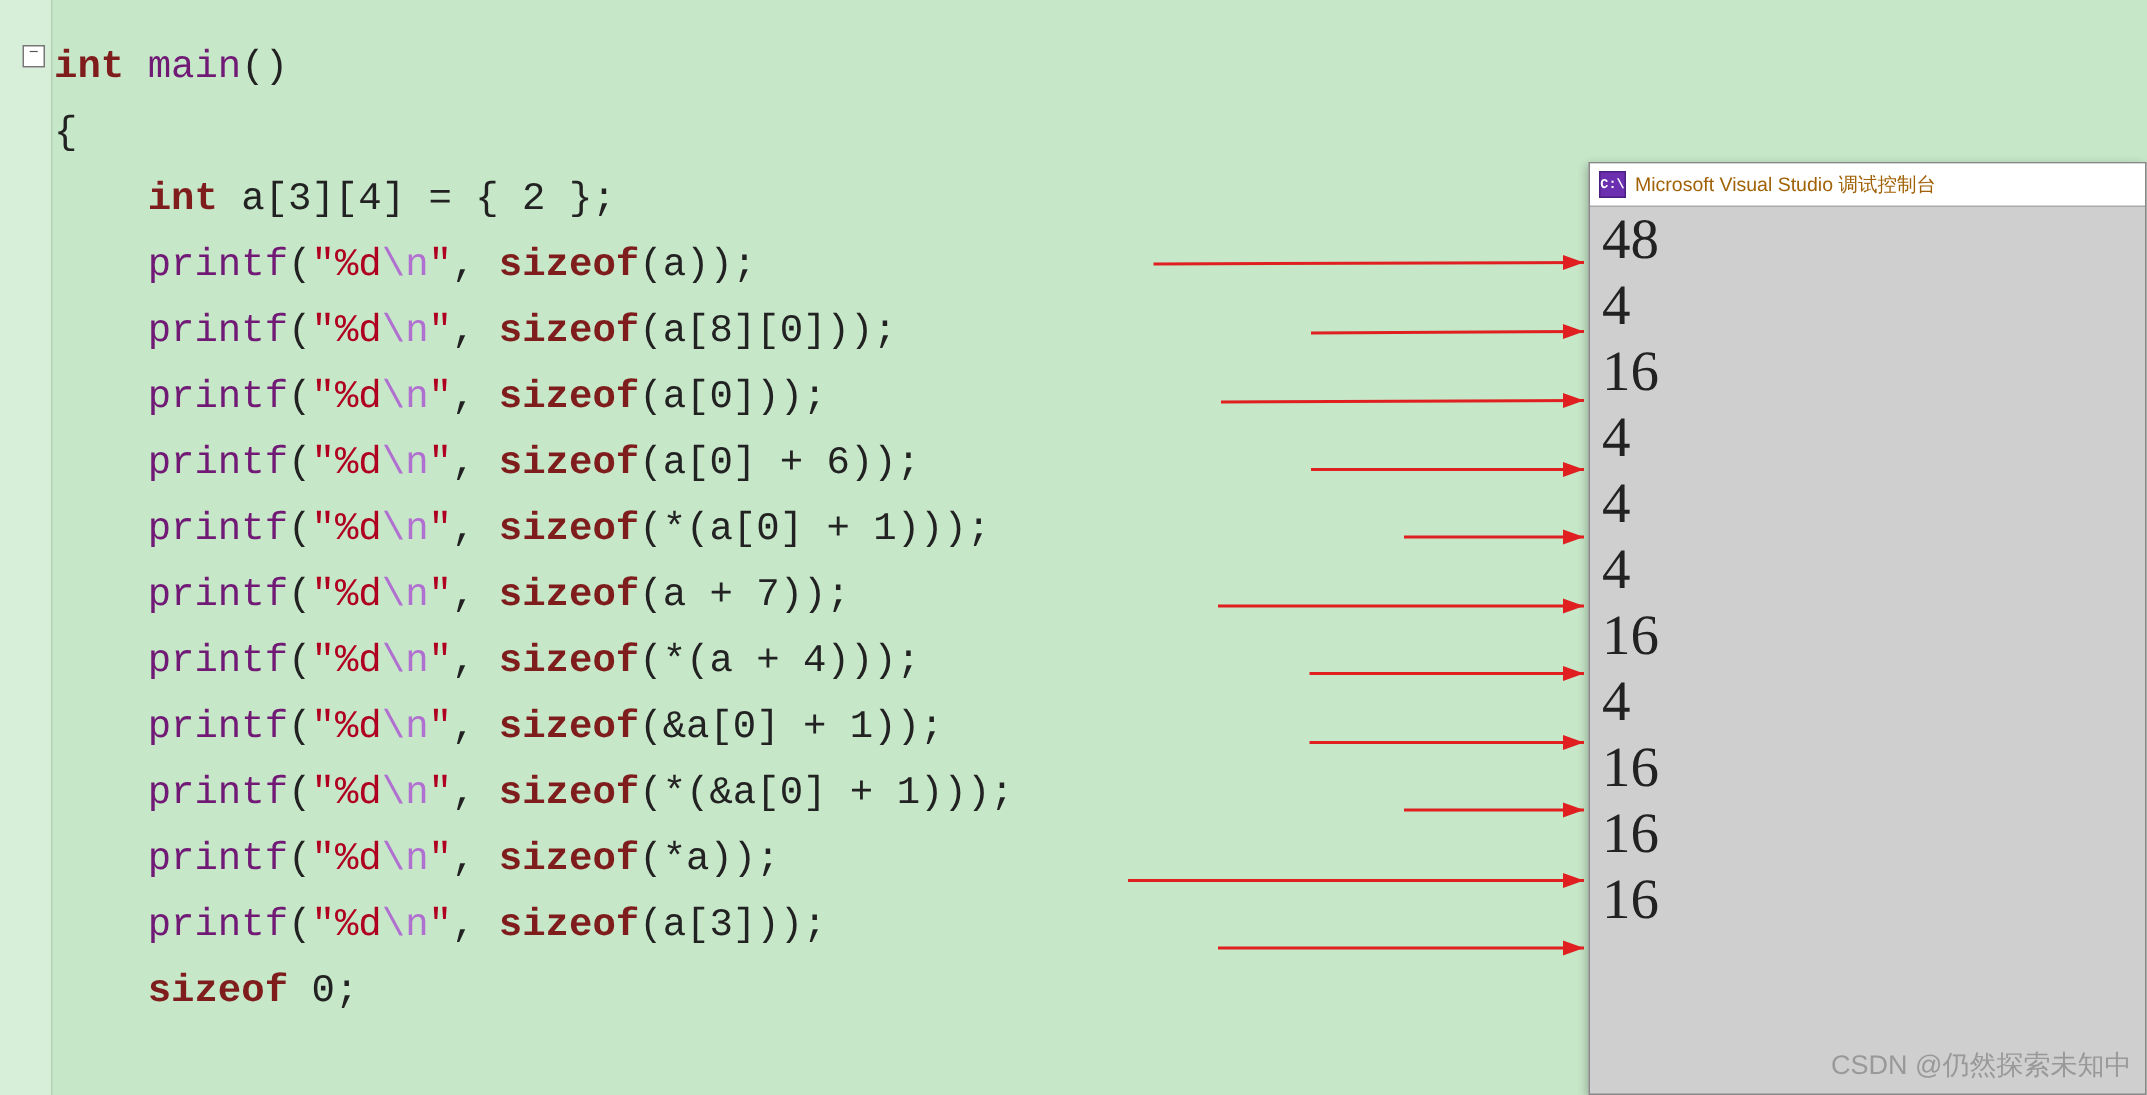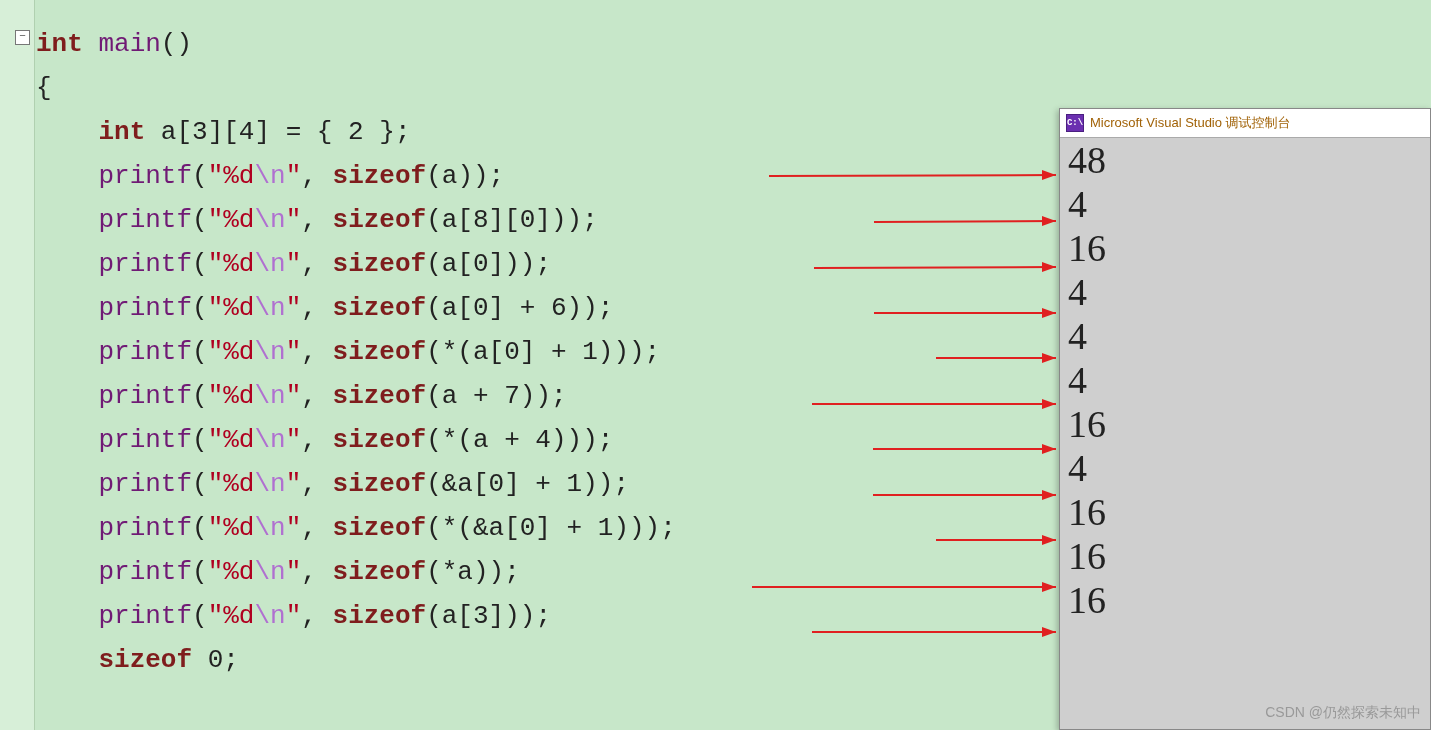--- a/index.html
+++ b/index.html
@@ -109,21 +109,21 @@
     color: #222;
     padding-left: 8px;
     line-height: 44px;
   }
 
   .watermark {
     position: absolute;
     right: 10px;
     bottom: 8px;
     font-family: "Microsoft YaHei", sans-serif;
-    font-size: 14px;
+    font-size: 18px;
     color: #999;
   }
 
   svg.arrows {
     position: absolute;
     left: 0;
     top: 0;
     width: 1431px;
     height: 730px;
     pointer-events: none;

